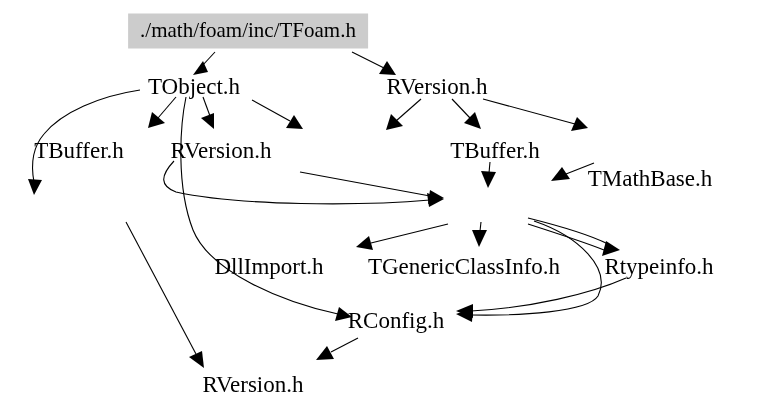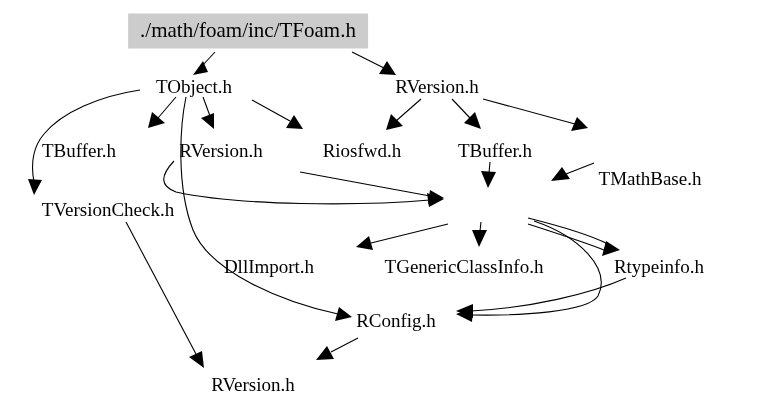--- a/index.html
+++ b/index.html
@@ -19,21 +19,21 @@
     position: absolute;
     left: 0;
     top: 0;
     width: 757px;
     height: 411px;
   }
   .node {
     position: absolute;
     white-space: nowrap;
     font-family: "Liberation Serif", "DejaVu Serif", serif;
-    font-size: 19px;
+    font-size: 23px;
     color: #000000;
     line-height: 1;
     transform: translate(-50%, -50%);
     text-align: center;
   }
   .node-root {
     background: #cccccc;
     padding: 6px 12px 8px 12px;
     font-size: 21px;
   }
@@ -160,23 +160,21 @@
       <polygon class="edge-head" points="316,360 327,346 334,359"></polygon>
     </g>
 
   </svg>
 
   <div class="node node-root" style="left:248px; top:31px;">./math/foam/inc/TFoam.h</div>
   <div class="node" style="left:194px; top:86px;">TObject.h</div>
   <div class="node" style="left:437px; top:86px;">RVersion.h</div>
   <div class="node" style="left:79px;  top:150px;">TBuffer.h</div>
   <div class="node" style="left:221px; top:150px;">RVersion.h</div>
-  <div class="node" style="left:362px; top:150px;">Riosfwd.h</div>
   <div class="node" style="left:495px; top:150px;">TBuffer.h</div>
   <div class="node" style="left:650px; top:150px;margin-top:28px;">TMathBase.h</div>
-  <div class="node" style="left:108px; top:209px;">TVersionCheck.h</div>
   <div class="node" style="left:269px; top:266px;">DllImport.h</div>
   <div class="node" style="left:464px; top:266px;">TGenericClassInfo.h</div>
   <div class="node" style="left:659px; top:266px;">Rtypeinfo.h</div>
   <div class="node" style="left:396px; top:320px;">RConfig.h</div>
   <div class="node" style="left:253px; top:384px;">RVersion.h</div>
 
 </div>
 
 </body></html>

